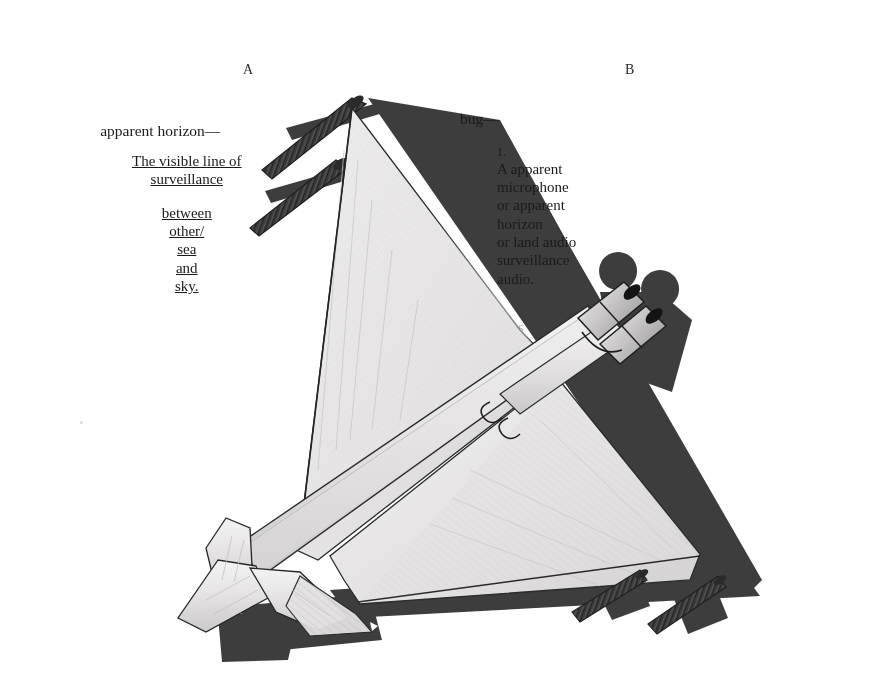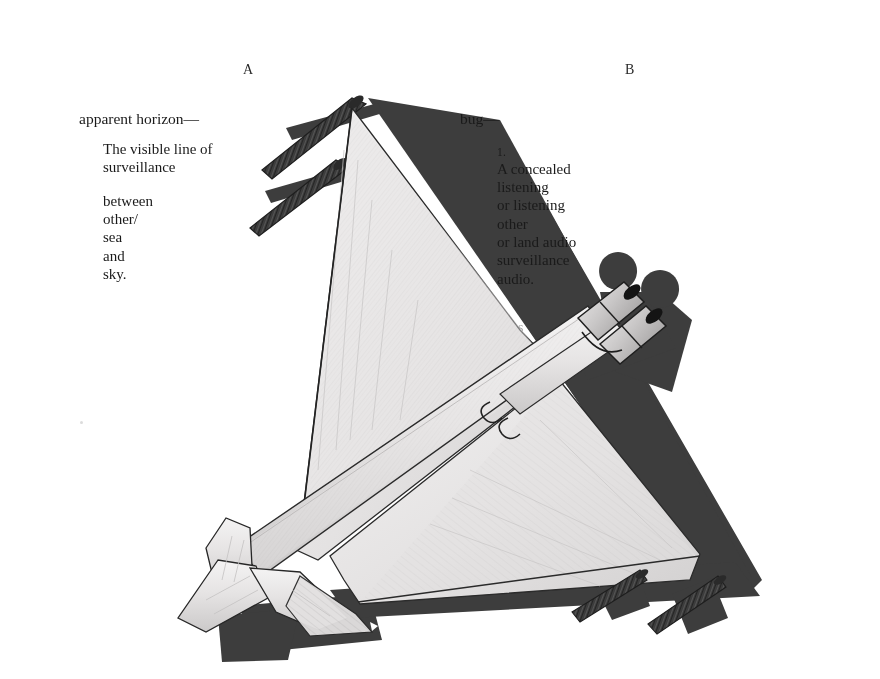--- a/index.html
+++ b/index.html
@@ -52,23 +52,23 @@
     line-height: 1.22;
   }
   .sense-num {
     font-size: 11.5px;
     letter-spacing: .3px;
     line-height: 1.2;
   }
   .sense-line { white-space: nowrap; }
   .gap { height: 15px; }
 
-  #entry-a { left: 79px; top: 110px; }
+  #entry-a { left: 79px; top: 122px; text-align: center; }
   #entry-b { left: 460px; top: 110px; }
-  #entry-a .sense-block { margin-left: 24px; margin-top: 13px; }
+  #entry-a .sense-block { margin-left: 53px; margin-top: 13px; text-decoration: underline; }
   #entry-b .sense-block { margin-left: 37px; margin-top: 19px; }
 
   
   #stray-word {
     position: absolute;
     left: 516px;
     top: 298px;
     font-family: "Liberation Serif", "DejaVu Serif", serif;
     font-size: 15px;
     color: #1f1f1f;
@@ -130,24 +130,24 @@
       <div class="sense-line">sea</div>
       <div class="sense-line">and</div>
       <div class="sense-line">sky.</div>
     </div>
   </div>
 
   <div class="entry" id="entry-b">
     <div class="headword">bug—</div>
     <div class="sense-block">
       <div class="sense-num">1.</div>
-      <div class="sense-line">A concealed</div>
-      <div class="sense-line">listening</div>
-      <div class="sense-line">or listening</div>
-      <div class="sense-line">other</div>
+      <div class="sense-line">A apparent</div>
+      <div class="sense-line">microphone</div>
+      <div class="sense-line">or apparent</div>
+      <div class="sense-line">horizon</div>
       <div class="sense-line">or land audio</div>
       <div class="sense-line">surveillance</div>
       <div class="sense-line">audio.</div>
     </div>
   </div>
 
   <div id="stray-word">install</div>
   <div id="stray-word-2">s</div>
 
   <svg id="drawing" viewBox="0 0 880 679" xmlns="http://www.w3.org/2000/svg">

